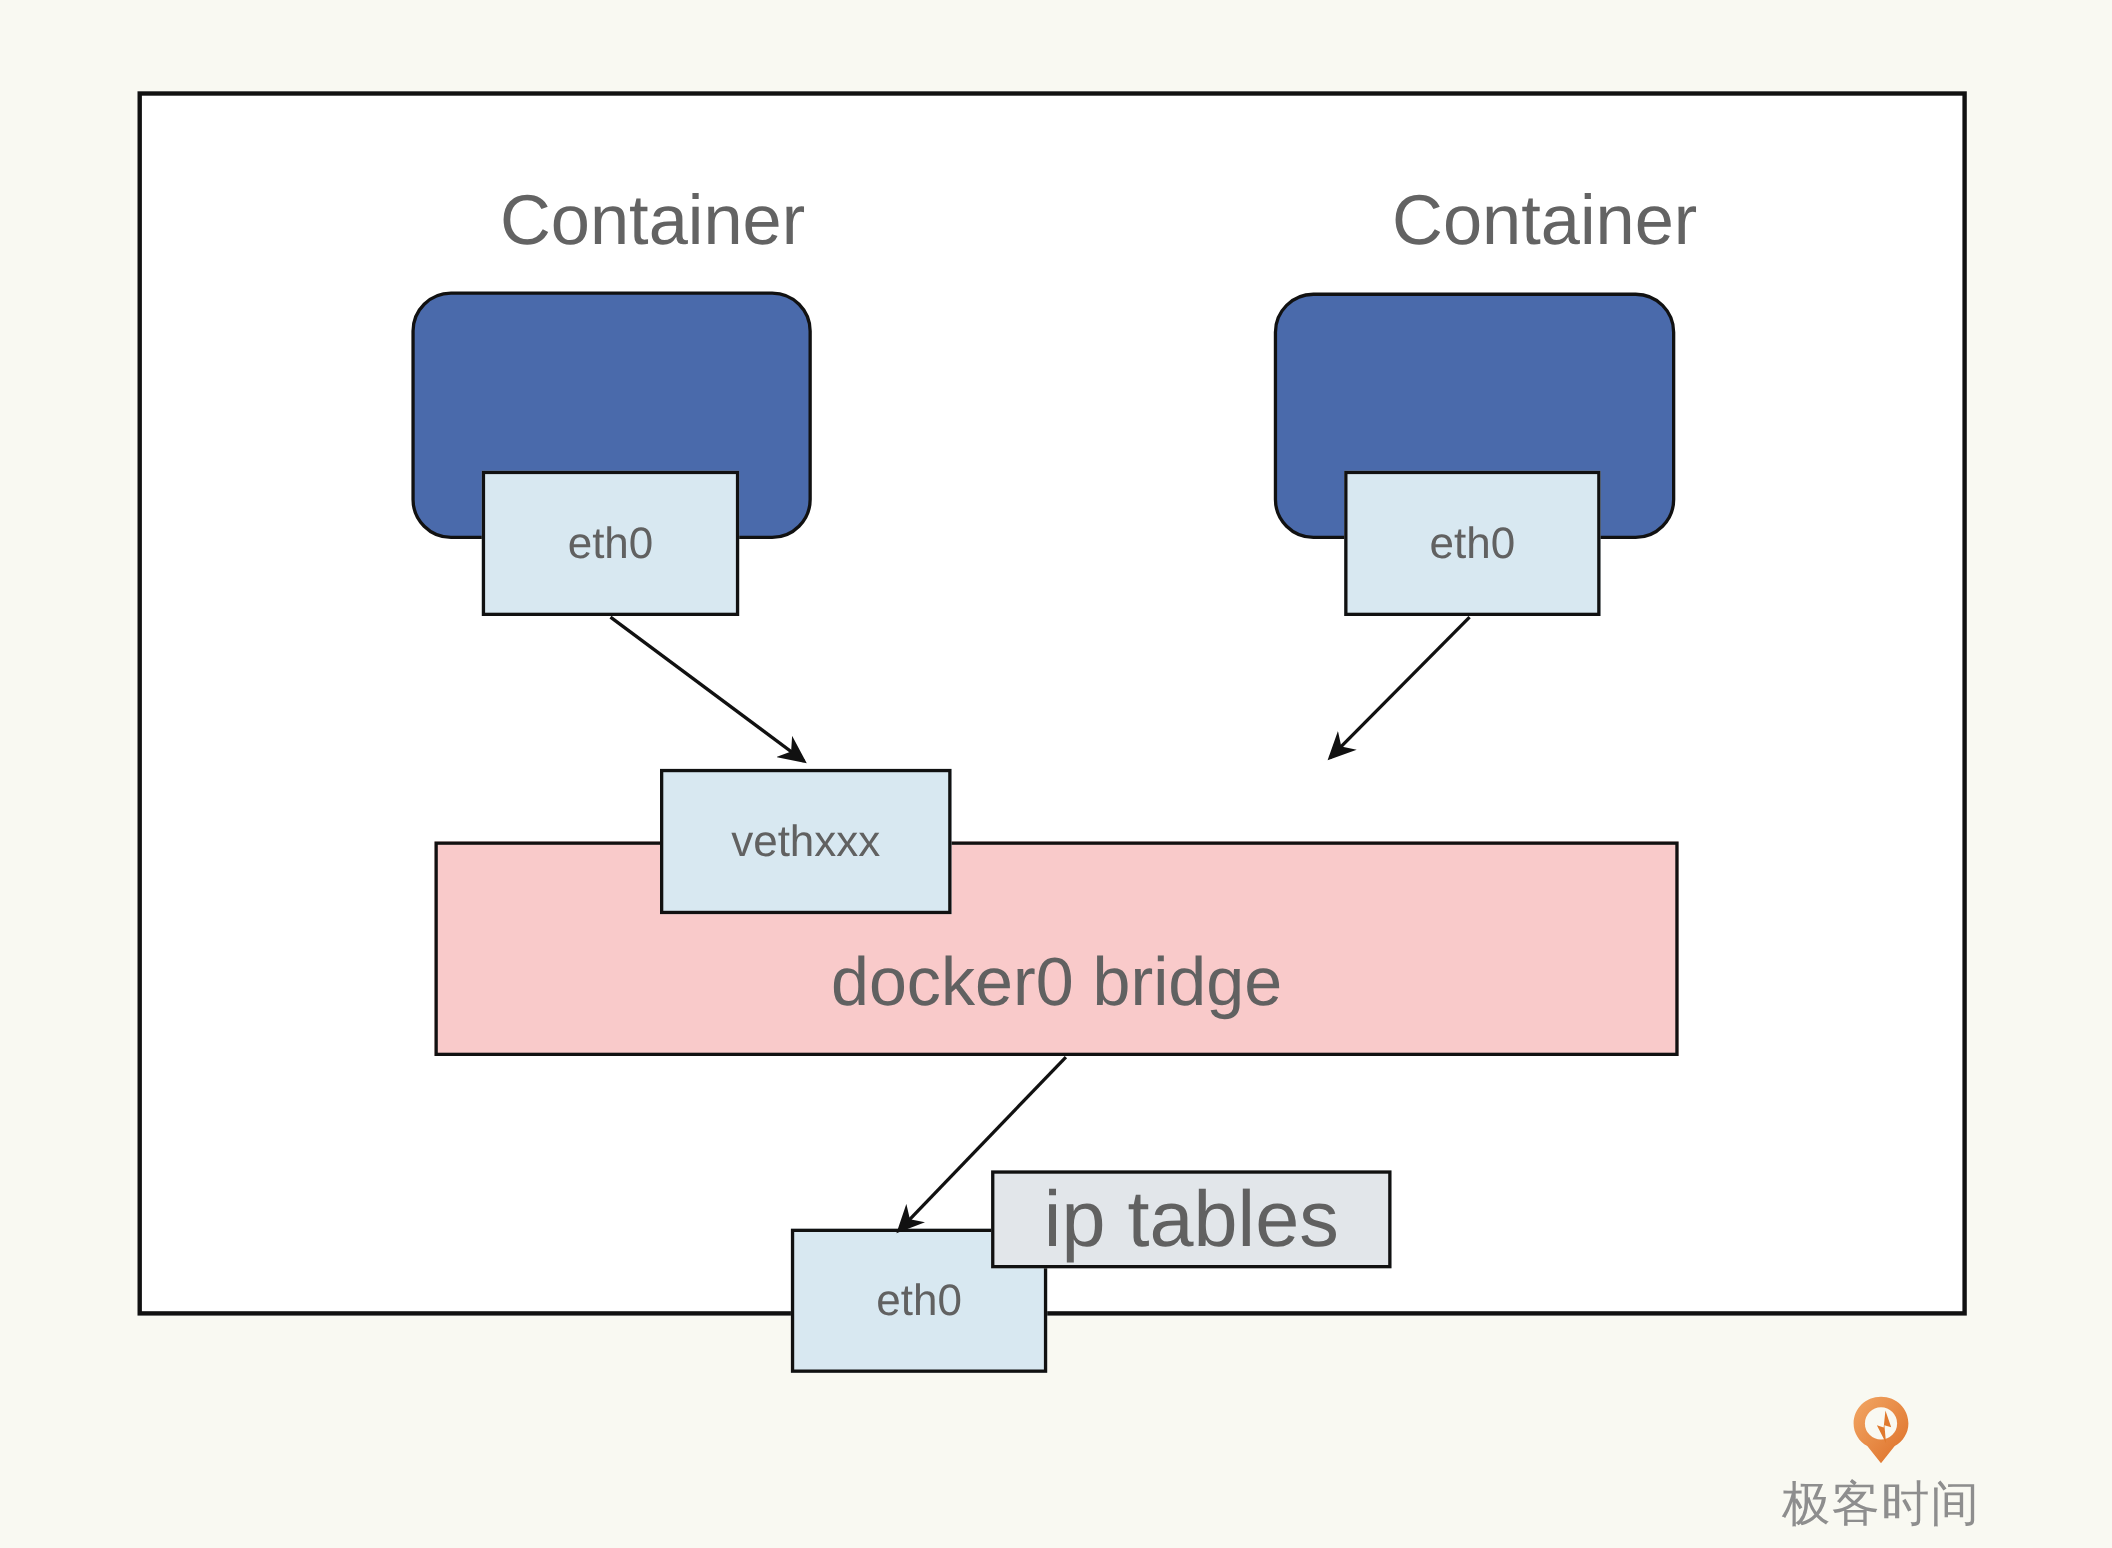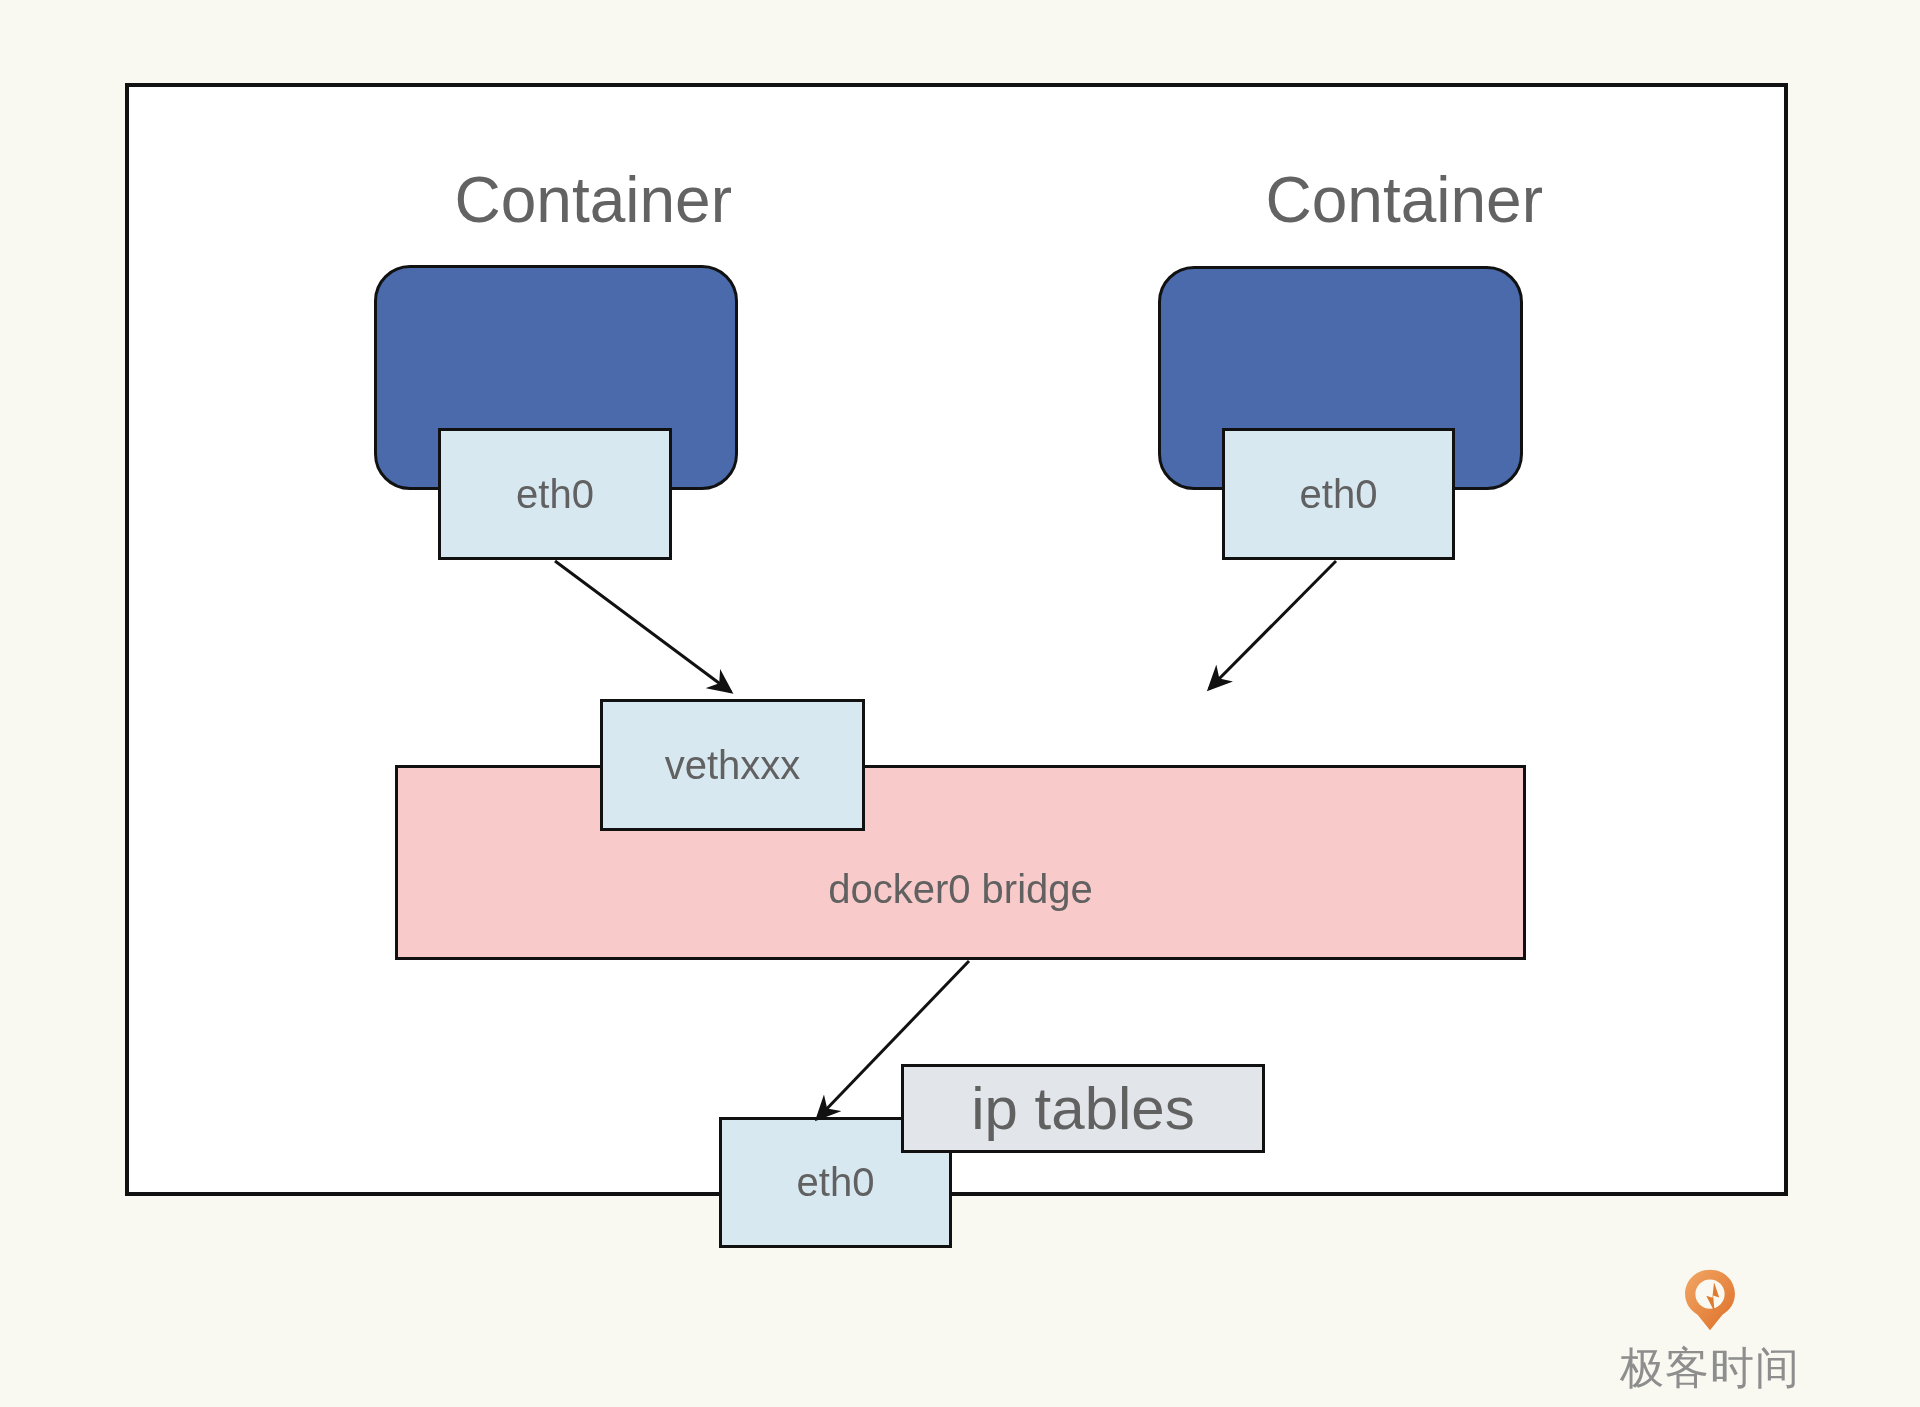--- a/index.html
+++ b/index.html
@@ -32,27 +32,27 @@
   }
   .eth-left{left:438px;top:428px;width:234px;height:132px;}
   .eth-right{left:1222px;top:428px;width:233px;height:132px;}
   .veth-left{left:600px;top:699px;width:265px;height:132px;z-index:2;}
   .veth-right{left:1082px;top:700px;width:264px;height:131px;z-index:2;}
   .bridge{
     left:395px;top:765px;width:1131px;height:195px;
     background:#f9caca;border:3px solid #111111;z-index:1;
     display:flex;align-items:flex-end;justify-content:center;
   }
-  .bridge-label{font-size:40px;color:#616161;line-height:1;padding-bottom:48px;}
+  .bridge-label{font-size:62px;color:#616161;line-height:1;padding-bottom:32px;}
   .host-eth{left:719px;top:1117px;width:233px;height:131px;z-index:5;}
   .iptables{
     left:901px;top:1064px;width:364px;height:89px;
     background:#e2e6ea;border:3px solid #111111;z-index:6;
     display:flex;align-items:center;justify-content:center;
-    font-size:60px;color:#616161;
+    font-size:72px;color:#616161;
   }
   .arrow-layer{left:0;top:0;width:1920px;height:1407px;z-index:7;pointer-events:none;}
   .arrow{stroke:#111111;stroke-width:3;fill:none;}
   .logo{
     left:1620px;top:1268px;display:flex;align-items:center;gap:14px;z-index:1;flex-direction:column;
   }
   .logo-text{font-size:44px;color:#8e8e8e;letter-spacing:1px;line-height:1;}
 </style>
 </head>
 <body>

